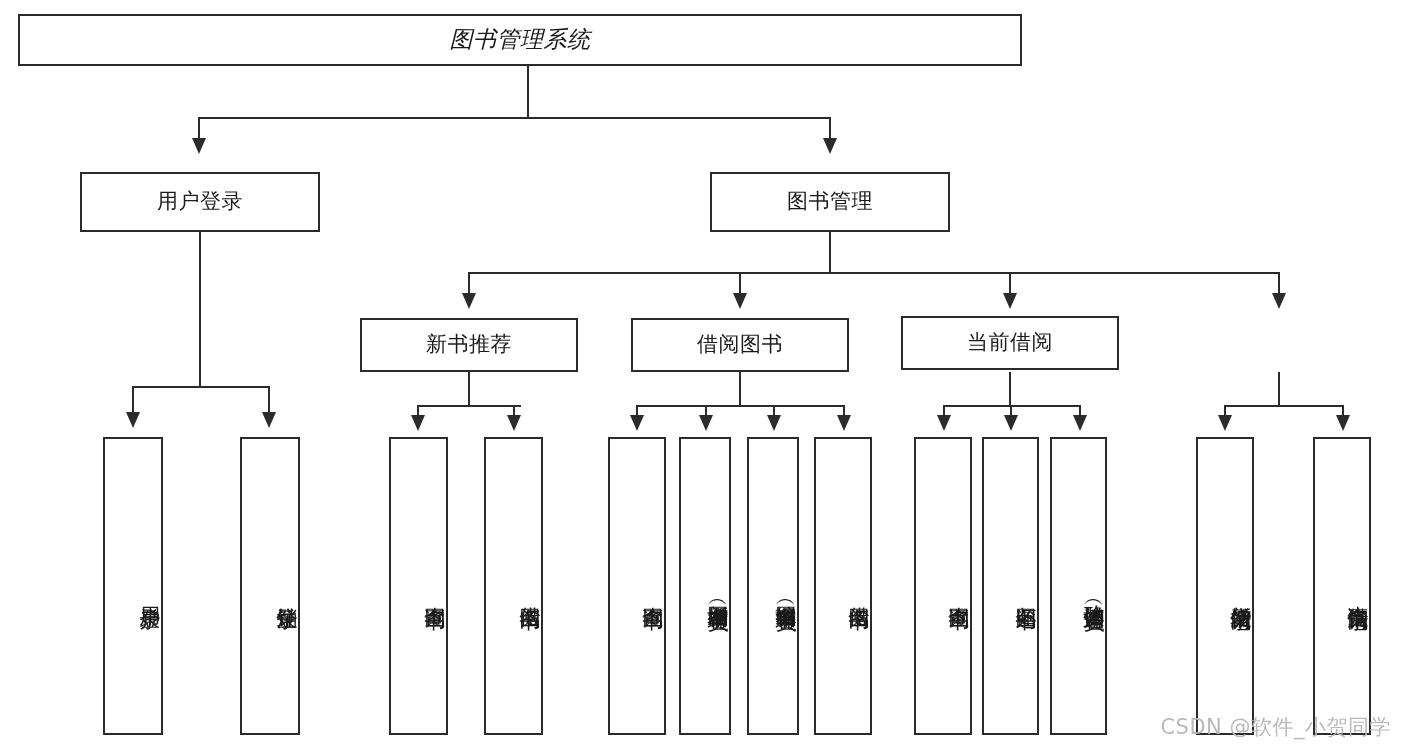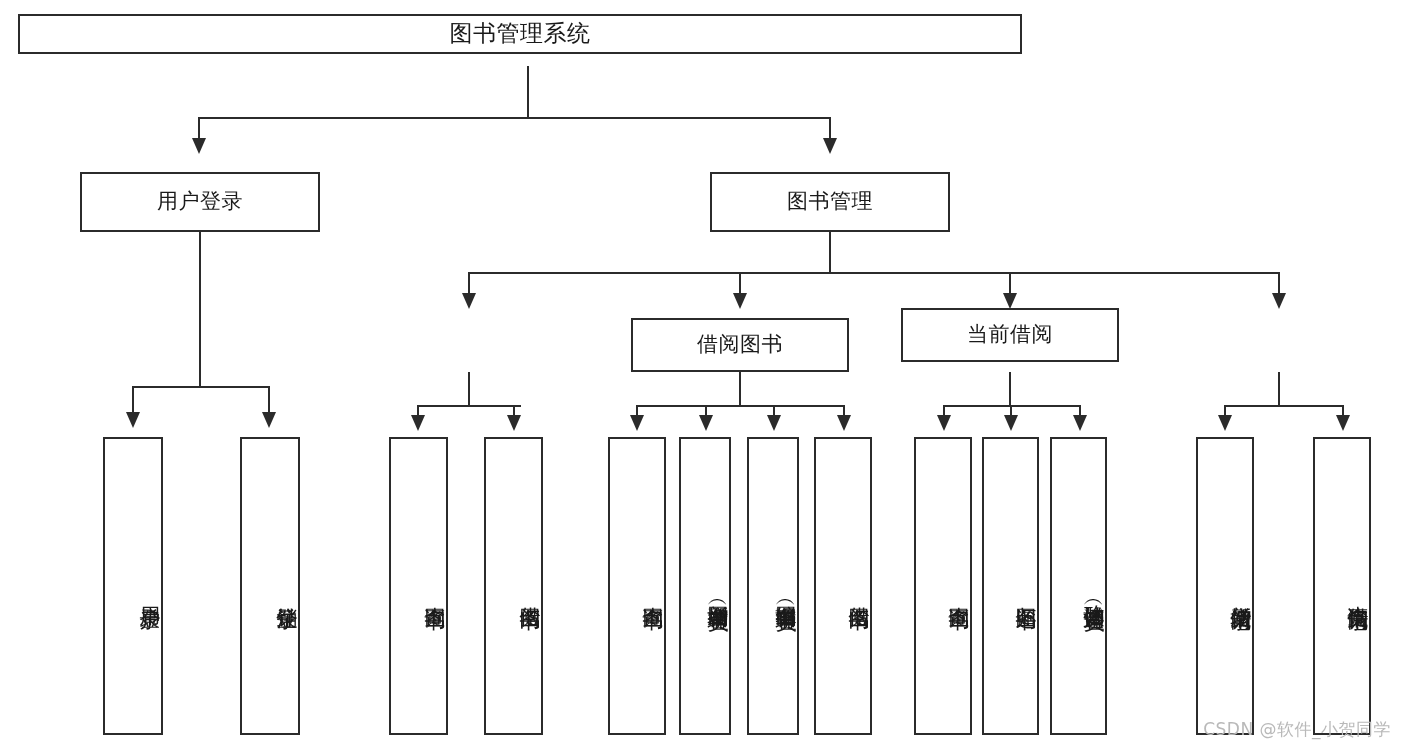--- a/index.html
+++ b/index.html
@@ -59,33 +59,33 @@
     width: 0;
     height: 0;
     border-left: 7px solid transparent;
     border-right: 7px solid transparent;
     border-top: 16px solid #2b2b2b;
   }
   #watermark {
     position: absolute;
     right: 14px;
     bottom: 6px;
-    font-size: 17px;
+    font-size: 21px;
     color: #b9b9b9;
     letter-spacing: 0.5px;
     white-space: nowrap;
     pointer-events: none;
   }
 </style>
 </head>
 <body>
 
 <div id="canvas">
 
-  <div class="node horiz" id="root-node" style="left:18px; top:14px; width:1004px; height:40px;">
+  <div class="node horiz" id="root-node" style="left:18px; top:14px; width:1004px; height:52px;font-style:italic;">
     <span class="label">图书管理系统</span>
   </div>
 
   <div class="edge v" style="left:527px; top:66px; width:2px; height:52px;"></div>
 
   <div class="edge h" style="left:198px; top:117px; width:632px; height:2px;"></div>
 
   <div class="edge v" style="left:198px; top:117px; width:2px; height:23px;"></div>
   <div class="arrow" style="left:192px; top:138px;"></div>
   <div class="edge v" style="left:829px; top:117px; width:2px; height:23px;"></div>
@@ -117,24 +117,27 @@
 
   <div class="edge v" style="left:468px; top:272px; width:2px; height:23px;"></div>
   <div class="arrow" style="left:462px; top:293px;"></div>
   <div class="edge v" style="left:739px; top:272px; width:2px; height:23px;"></div>
   <div class="arrow" style="left:733px; top:293px;"></div>
   <div class="edge v" style="left:1009px; top:272px; width:2px; height:23px;"></div>
   <div class="arrow" style="left:1003px; top:293px;"></div>
   <div class="edge v" style="left:1278px; top:272px; width:2px; height:23px;"></div>
   <div class="arrow" style="left:1272px; top:293px;"></div>
 
+  <div class="node horiz" style="left:360px; top:318px; width:218px; height:54px;">
+    <span class="label">新书推荐</span>
+  </div>
   <div class="node horiz" style="left:631px; top:318px; width:218px; height:54px;">
     <span class="label">借阅图书</span>
   </div>
-  <div class="node horiz" style="left:901px; top:308px; width:218px; height:54px;">
+  <div class="node horiz" style="left:901px; top:316px; width:218px; height:54px;">
     <span class="label">当前借阅</span>
   </div>
 
   <div class="edge v" style="left:468px; top:372px; width:2px; height:34px;"></div>
   <div class="edge h" style="left:417px; top:405px; width:104px; height:2px;"></div>
   <div class="edge v" style="left:417px; top:405px; width:2px; height:12px;"></div>
   <div class="arrow" style="left:411px; top:415px;"></div>
   <div class="edge v" style="left:513px; top:405px; width:2px; height:12px;"></div>
   <div class="arrow" style="left:507px; top:415px;"></div>
 

